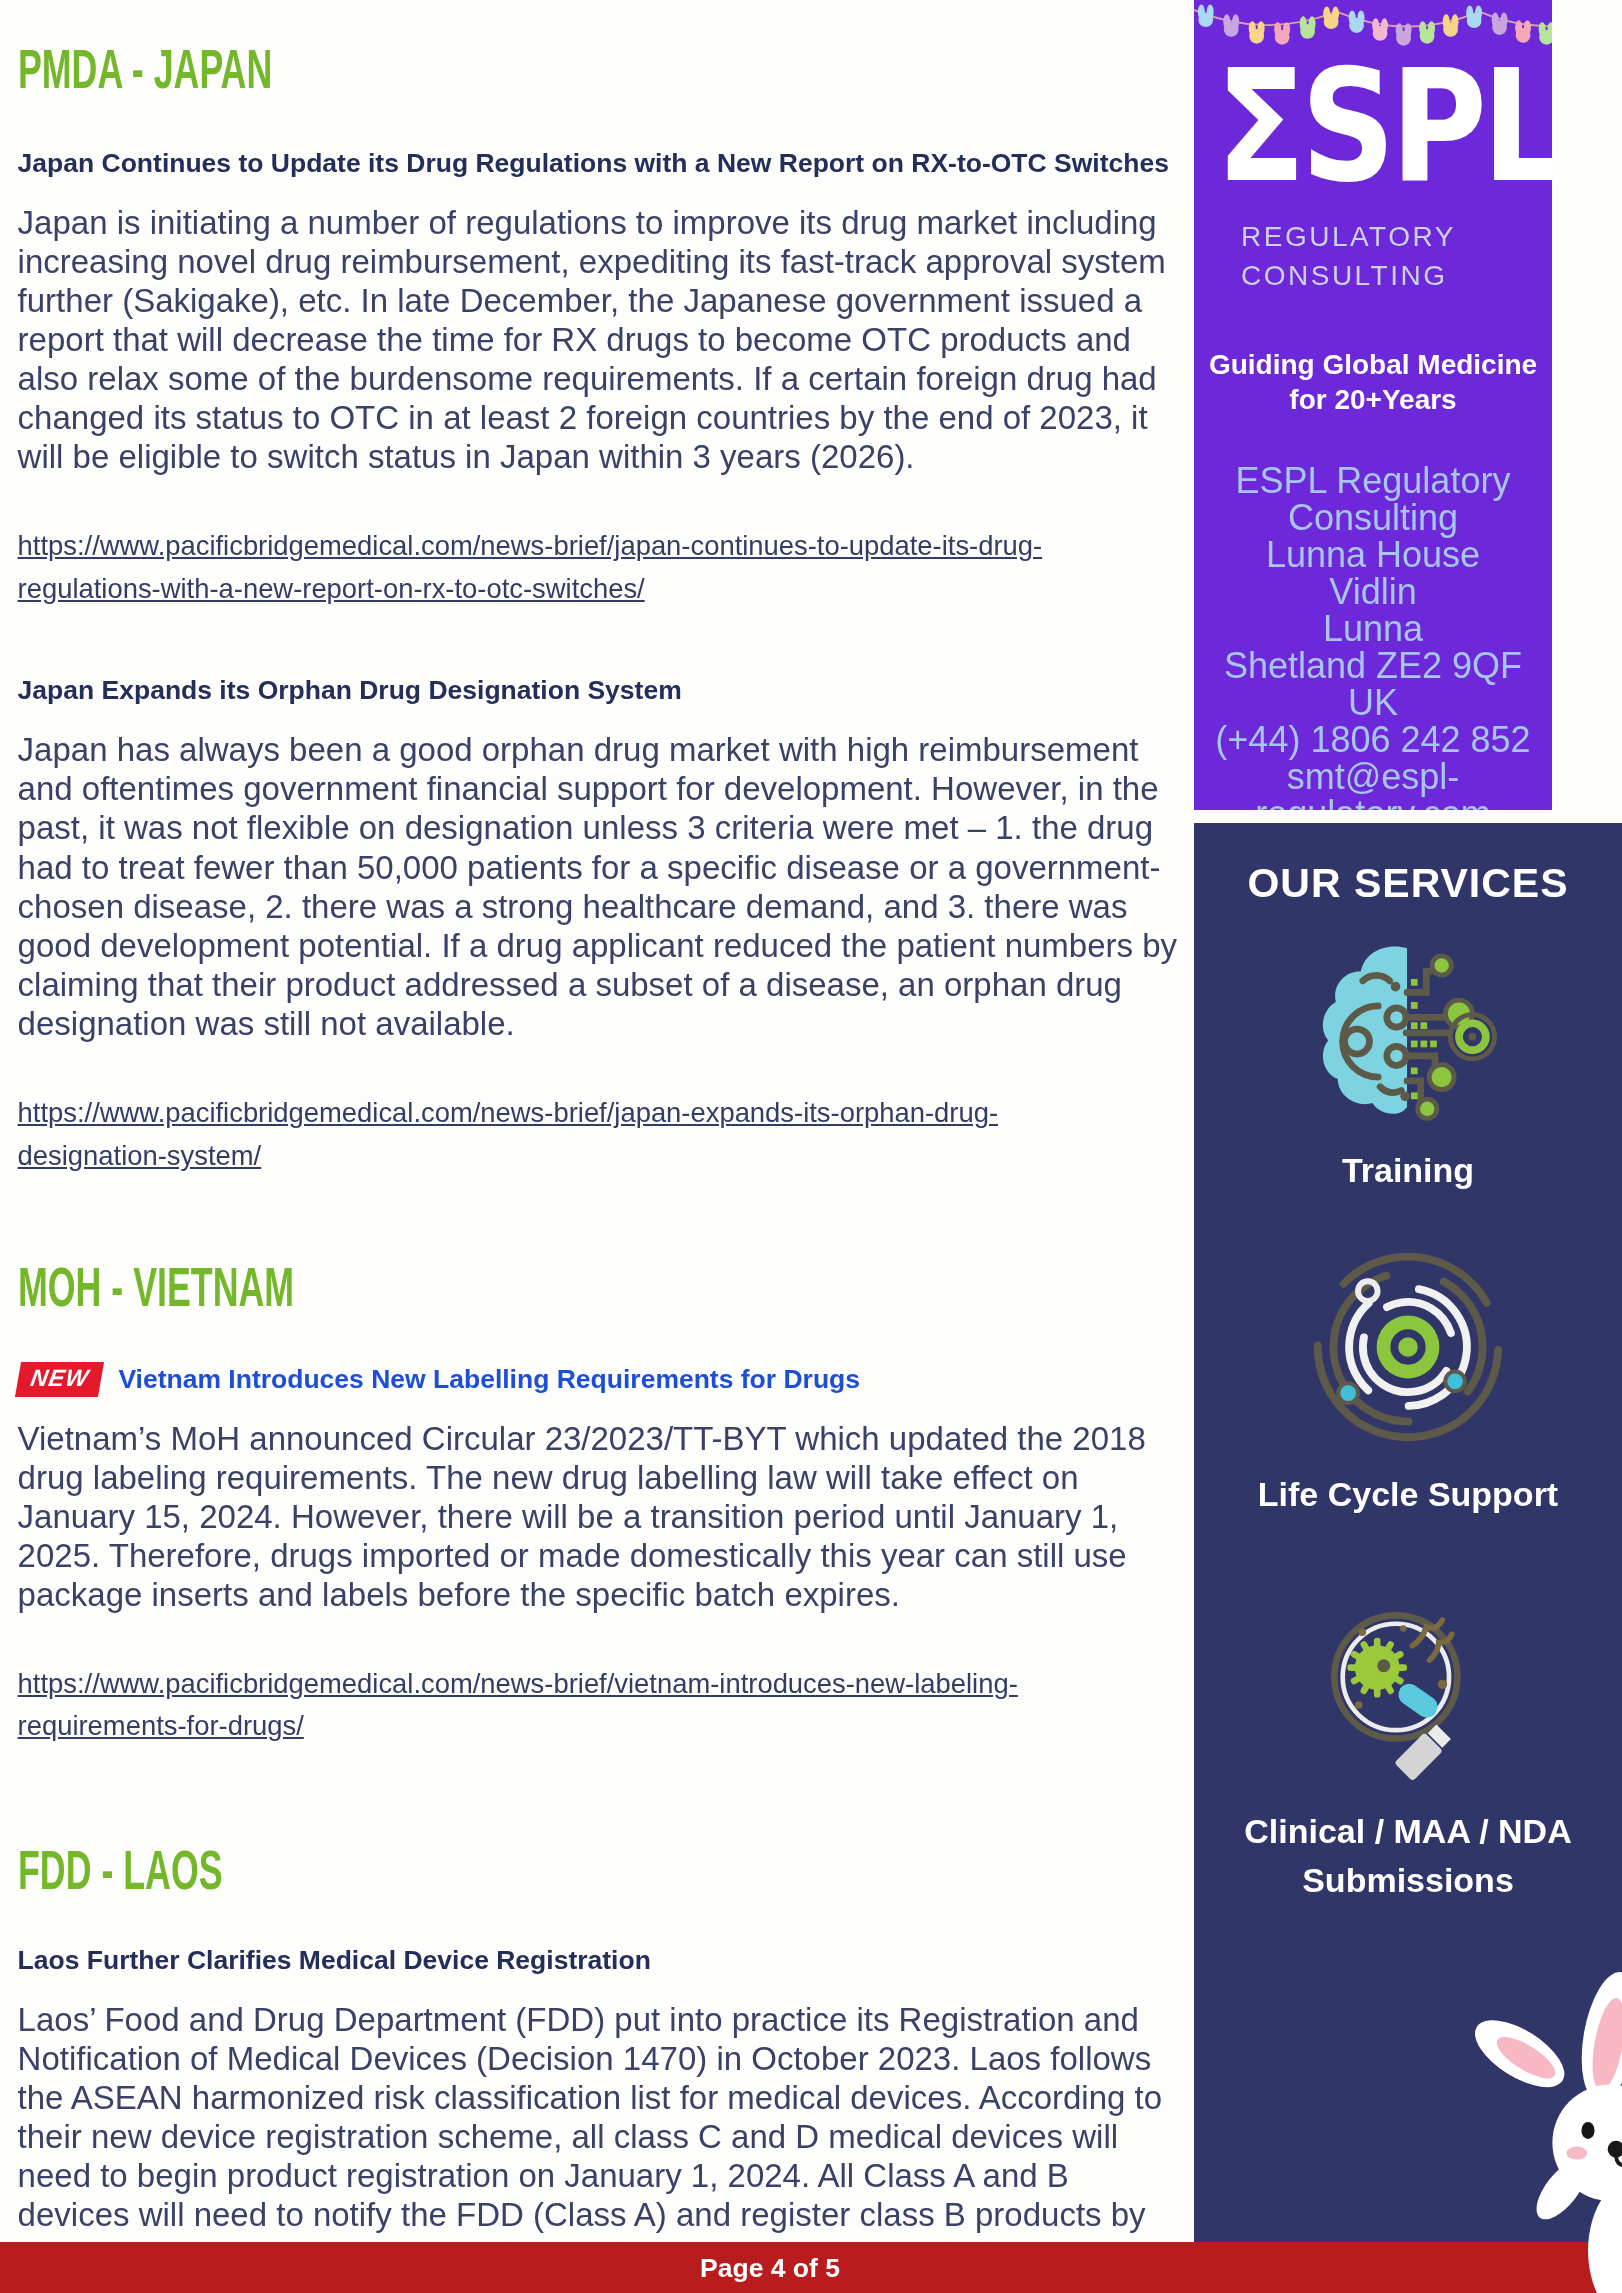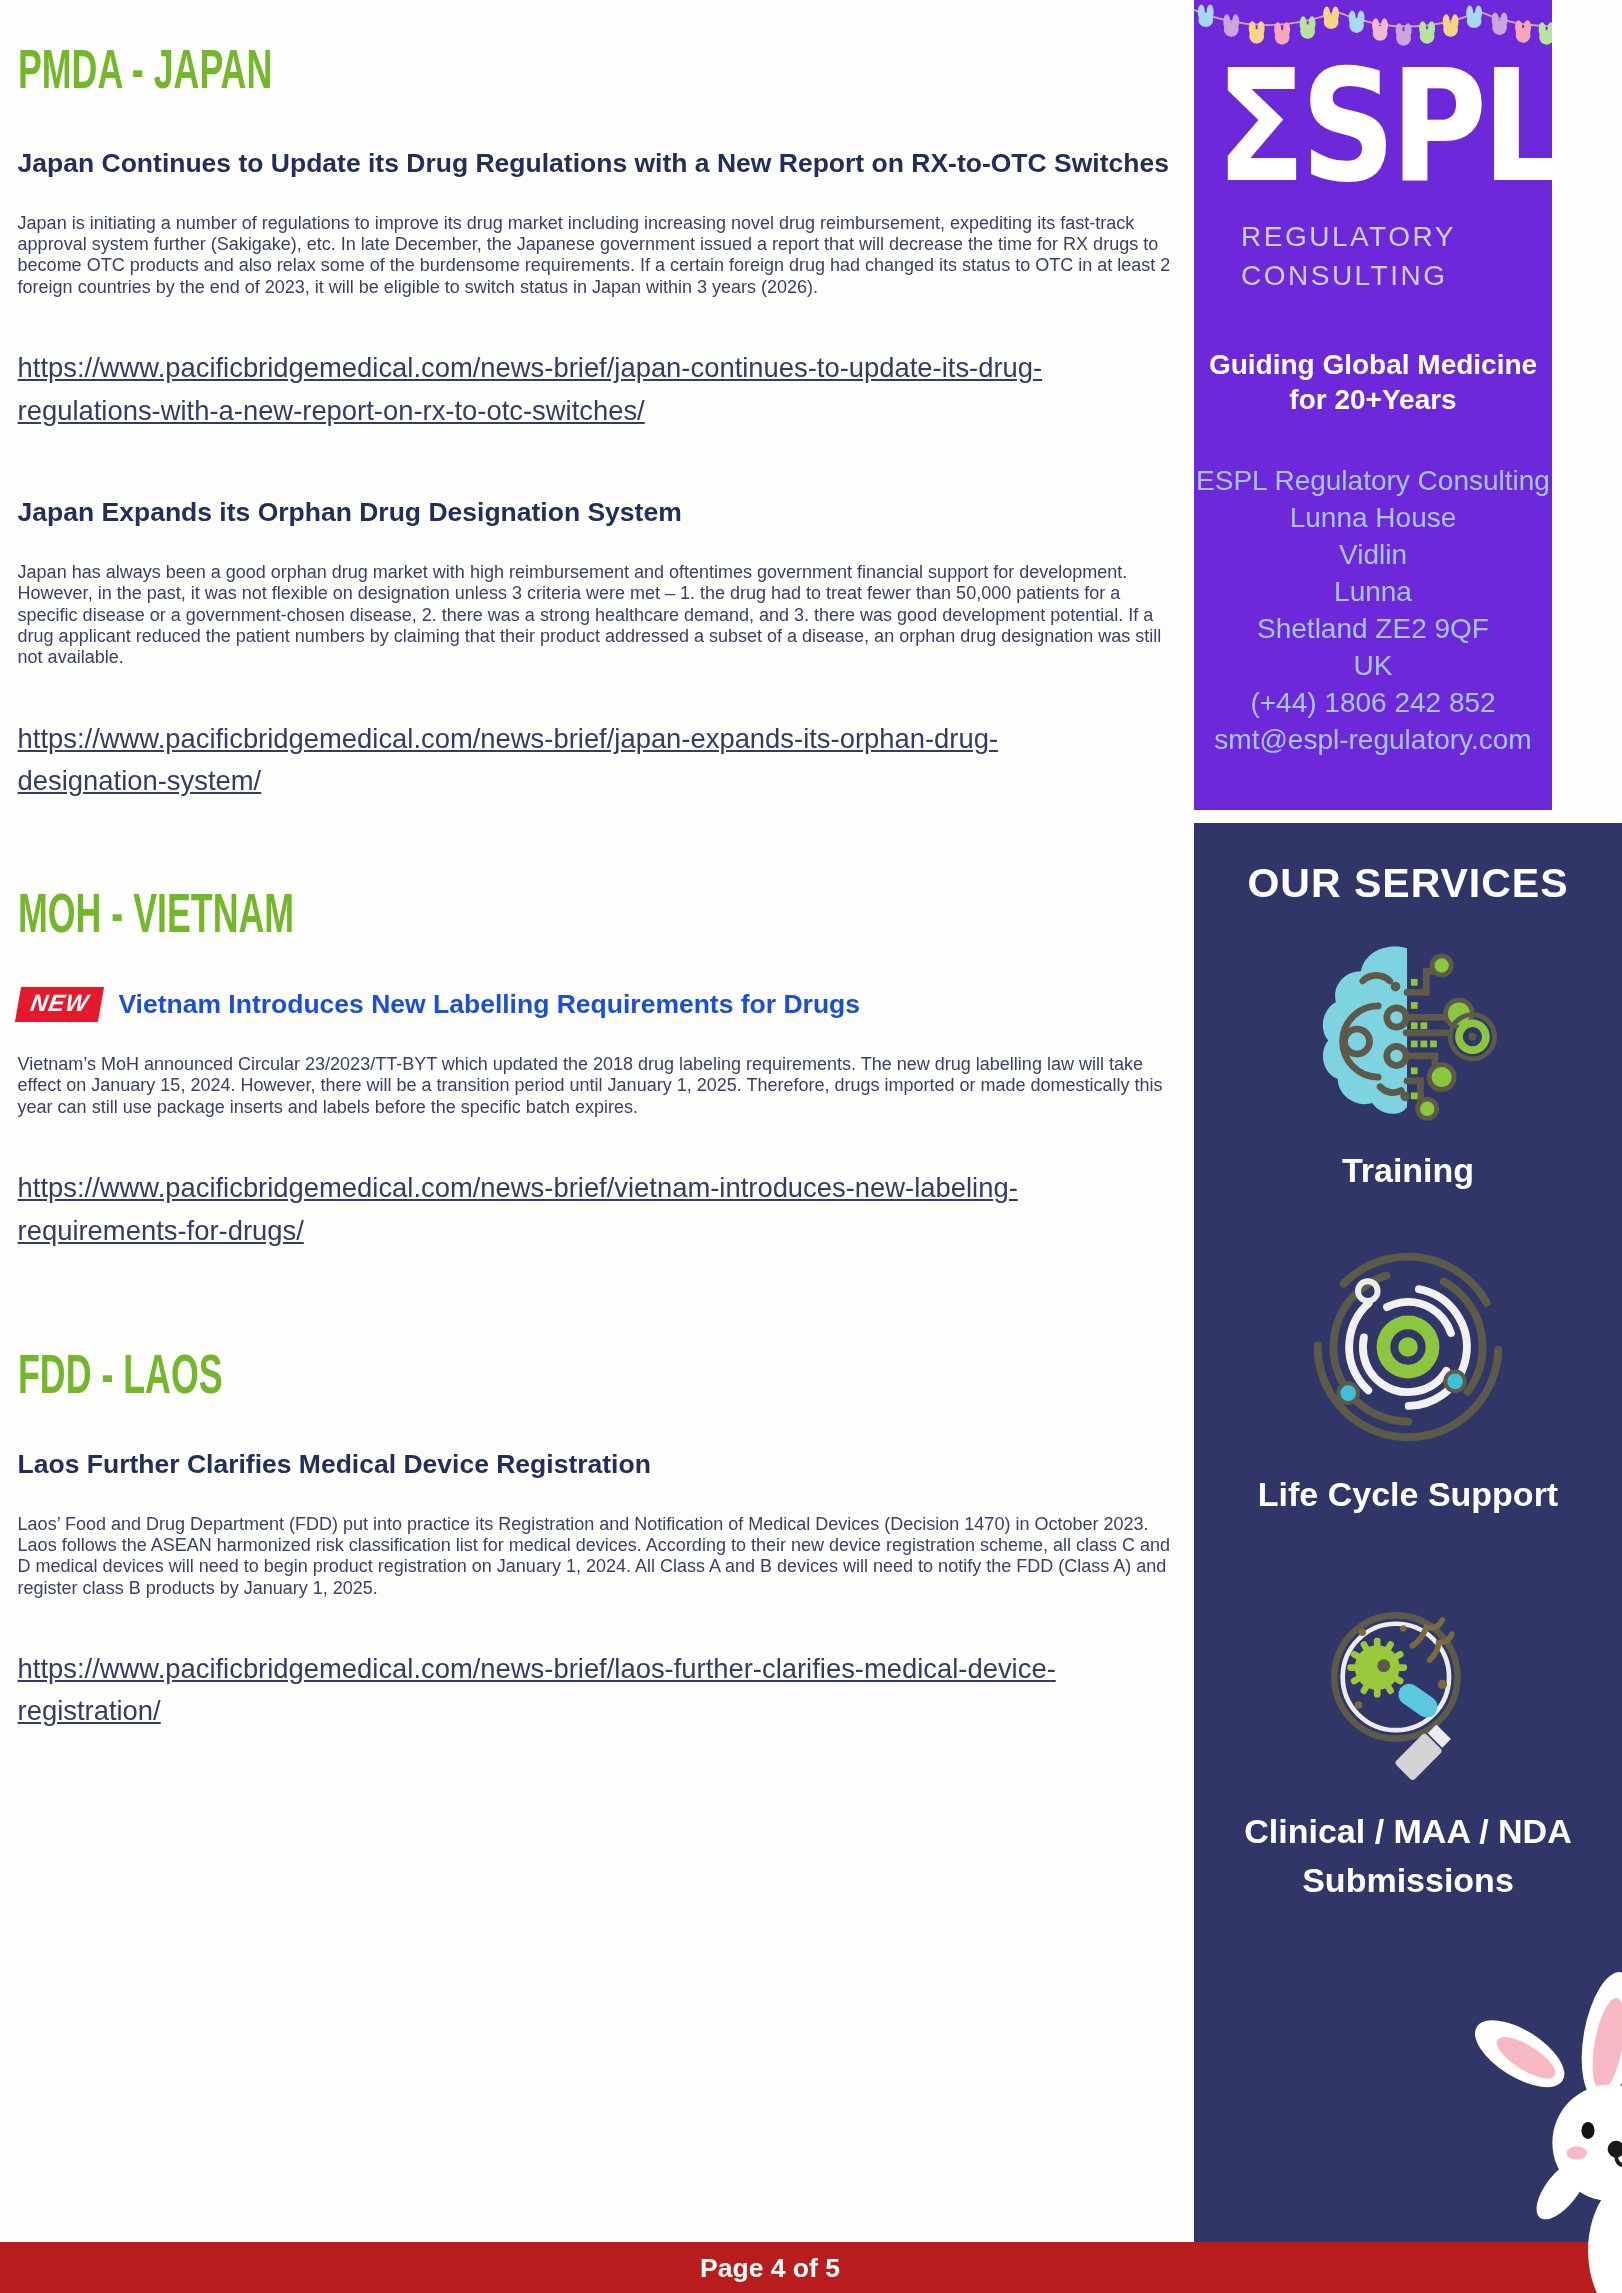--- a/index.html
+++ b/index.html
@@ -15,21 +15,21 @@
   }
   .h1-pmda { margin-top:41px; }
   .h1-moh  { margin-top:82px; }
   .h1-fdd  { margin-top:94px; }
   .sub {
     font-size:26.5px; font-weight:bold; color:#232e59; line-height:1.32; margin-top:47px;
   }
   .sub-2 { margin-top:63px; }
   .sub-plain { margin-top:43px; }
   .content p {
-    font-size:18px; color:#3a4166; line-height:1.185; margin-top:32px;
+    font-size:33px; color:#3a4166; line-height:1.185; margin-top:22px;
   }
   .link {
     display:block; margin-top:49px; font-size:27.4px; line-height:1.55;
     color:#333c63; text-decoration:underline; overflow-wrap:anywhere; width:1117px;
   }
   .badge-row { display:flex; align-items:center; gap:17.6px; margin-top:45px; }
   .new-badge {
     display:inline-block; background:#e4192b; color:#ffffff; font-weight:bold; font-style:italic;
     font-size:23.5px; padding:2.9px 12.7px 4.9px 12.7px; transform:skewX(-10deg); flex:0 0 auto;
   }
@@ -46,21 +46,21 @@
     margin-top:49px; padding-left:25.5px;
     font-family:"DejaVu Sans", sans-serif; font-weight:bold; font-size:155px; line-height:1;
     color:#ffffff; letter-spacing:-5.9px; transform:scaleX(0.85); transform-origin:0 50%; white-space:nowrap;
   }
   .logo-sub {
     padding-left:47px; font-size:28px; letter-spacing:2.5px; color:#ccd2e4; line-height:1.18; font-weight:400;
     margin-top:5.9px;
   }
   .logo-sub.first { margin-top:15.7px; }
   .tagline { margin-top:55px; text-align:center; font-weight:bold; font-size:28px; line-height:1.25; color:#ffffff; }
-  .contact { margin-top:45px; text-align:center; font-size:28px; line-height:37px; color:#a6c6ee; }
+  .contact { margin-top:45px; text-align:center; font-size:36px; line-height:37px; color:#a6c6ee; }
 
   .sidebar-bottom {
     position:absolute; left:1194px; top:823px; width:428px; height:1470px;
     background:#303768; color:#fff;
   }
   .services-head {
     margin-top:37px; text-align:center; font-weight:bold; font-size:41px; letter-spacing:1px; color:#ffffff;
   }
   .svc-icon { display:block; margin:0 auto; }
   .svc-icon.brain { margin-top:23.5px; }

